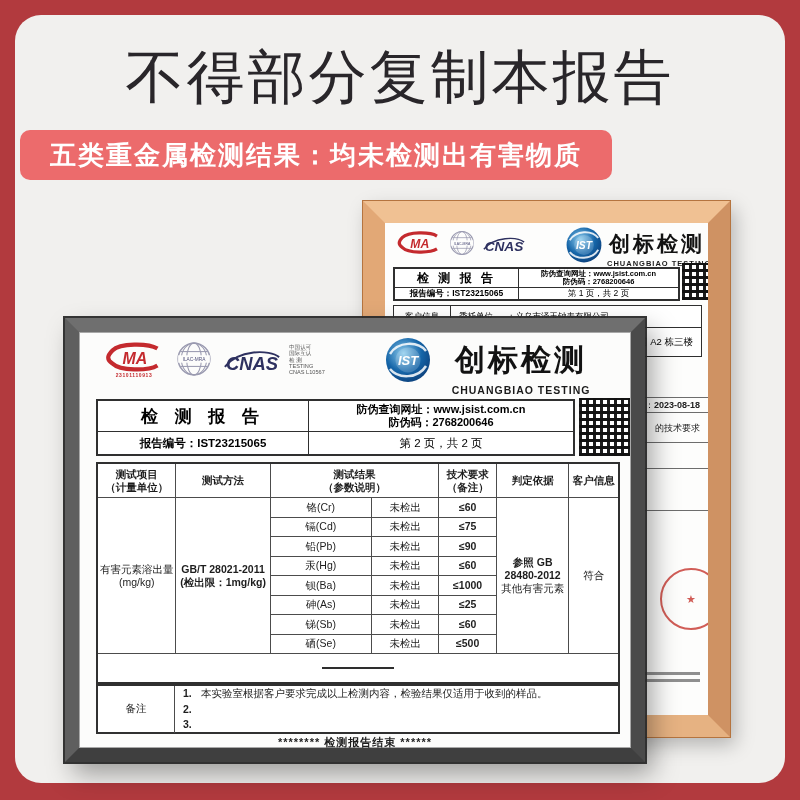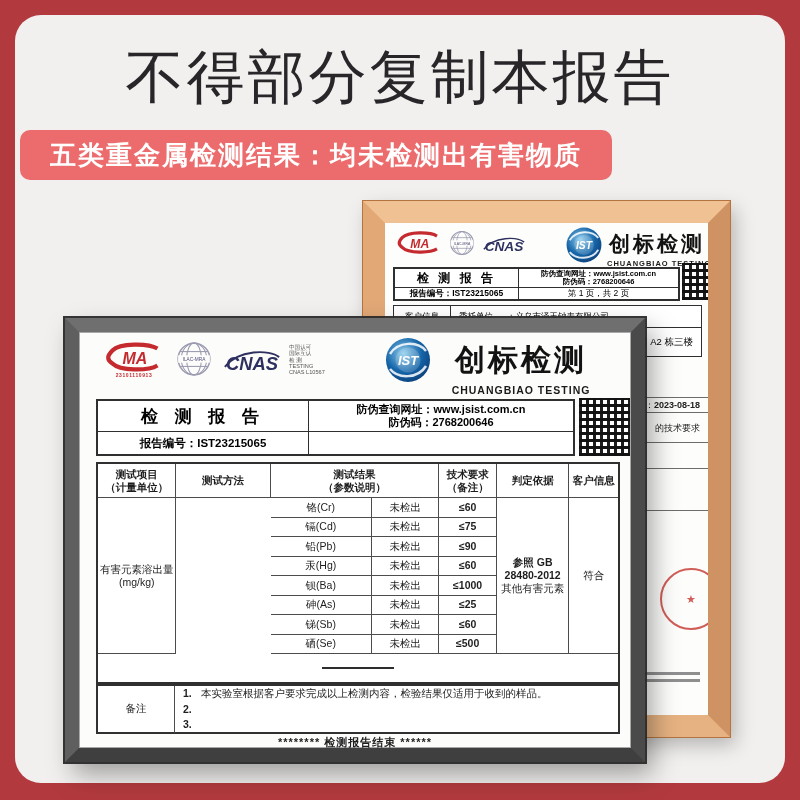--- a/index.html
+++ b/index.html
@@ -224,20 +224,21 @@
       <div class="lab-en" style="font-size:10.5px; margin-top:3px;">CHUANGBIAO TESTING</div>
     </div>
 
     <div class="hdr-table" style="left:17px; top:67px; width:479px; height:57px; grid-template-columns:211px 1fr; grid-template-rows:31px 1fr;">
       <div class="hdr-cell" style="font-weight:bold; font-size:17px; letter-spacing:6px;">检 测 报 告</div>
       <div class="hdr-cell last-col" style="font-size:11px; font-weight:bold; line-height:13px;">
         <span>防伪查询网址：www.jsist.com.cn</span>
         <span>防伪码：2768200646</span>
       </div>
       <div class="hdr-cell last-row" style="font-size:11.5px; font-weight:bold;">报告编号：IST23215065</div>
+      <div class="hdr-cell last-col last-row" style="font-size:11.5px;">第 2 页，共 2 页</div>
     </div>
     <div class="qr" style="left:500px; top:66px; width:51px; height:58px;"></div>
 
     <div class="mt">
       <div class="c hd" style="grid-column:1; grid-row:1;">
         <span>测试项目</span>
         <span>（计量单位）</span>
       </div>
       <div class="c hd" style="grid-column:3 / span 2; grid-row:1;">
         <span>测试结果</span>
@@ -247,20 +248,24 @@
       <div class="c hd" style="grid-column:5; grid-row:1;">
         <span>技术要求</span>
         <span>（备注）</span>
       </div>
       <div class="c hd" style="grid-column:6; grid-row:1;">判定依据</div>
       <div class="c hd ncr" style="grid-column:7; grid-row:1;">客户信息</div>
 
       <div class="c" style="grid-column:1; grid-row:2 / span 8;">
         <span>有害元素溶出量</span>
         <span>(mg/kg)</span>
+      </div>
+      <div class="c hd" style="grid-column:2; grid-row:2 / span 8;">
+        <span>GB/T 28021-2011</span>
+        <span>(检出限：1mg/kg)</span>
       </div>
 
       <div class="c" style="grid-column:3; grid-row:2;">铬(Cr)</div>
       <div class="c" style="grid-column:4; grid-row:2;">未检出</div>
       <div class="c hd" style="grid-column:5; grid-row:2;">≤60</div>
 
       <div class="c" style="grid-column:3; grid-row:3;">镉(Cd)</div>
       <div class="c" style="grid-column:4; grid-row:3;">未检出</div>
       <div class="c hd" style="grid-column:5; grid-row:3;">≤75</div>
 

